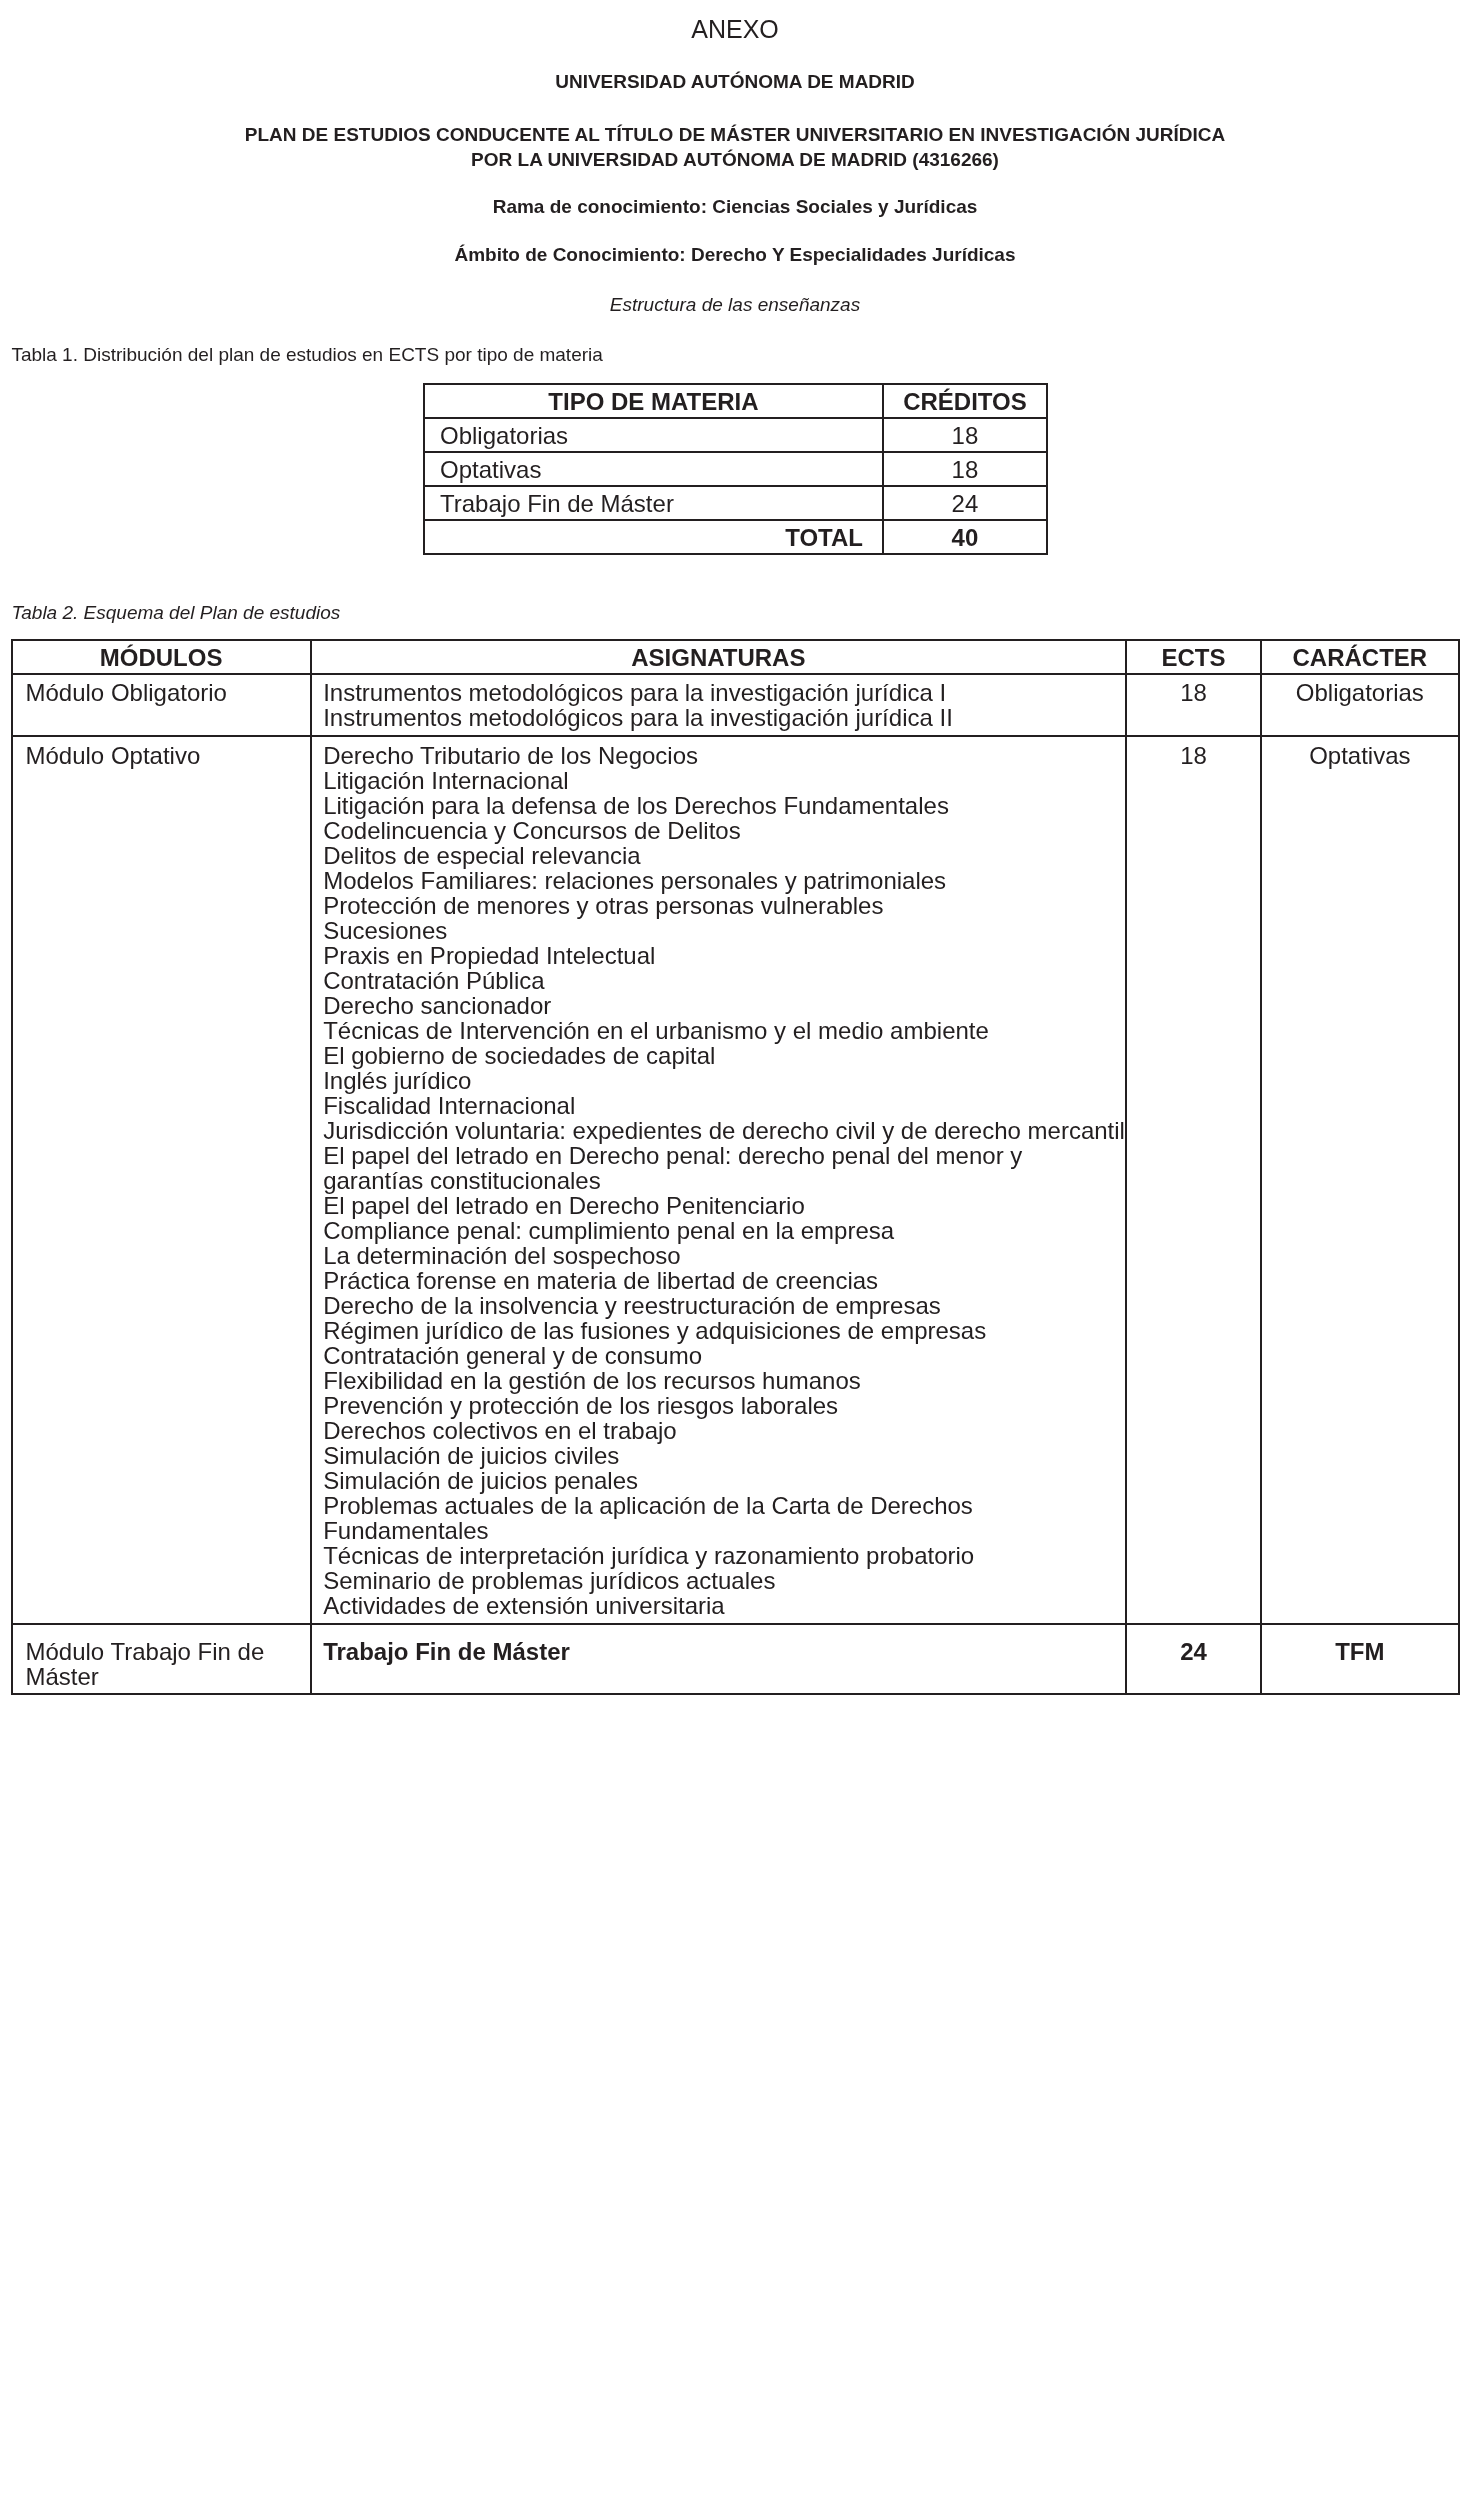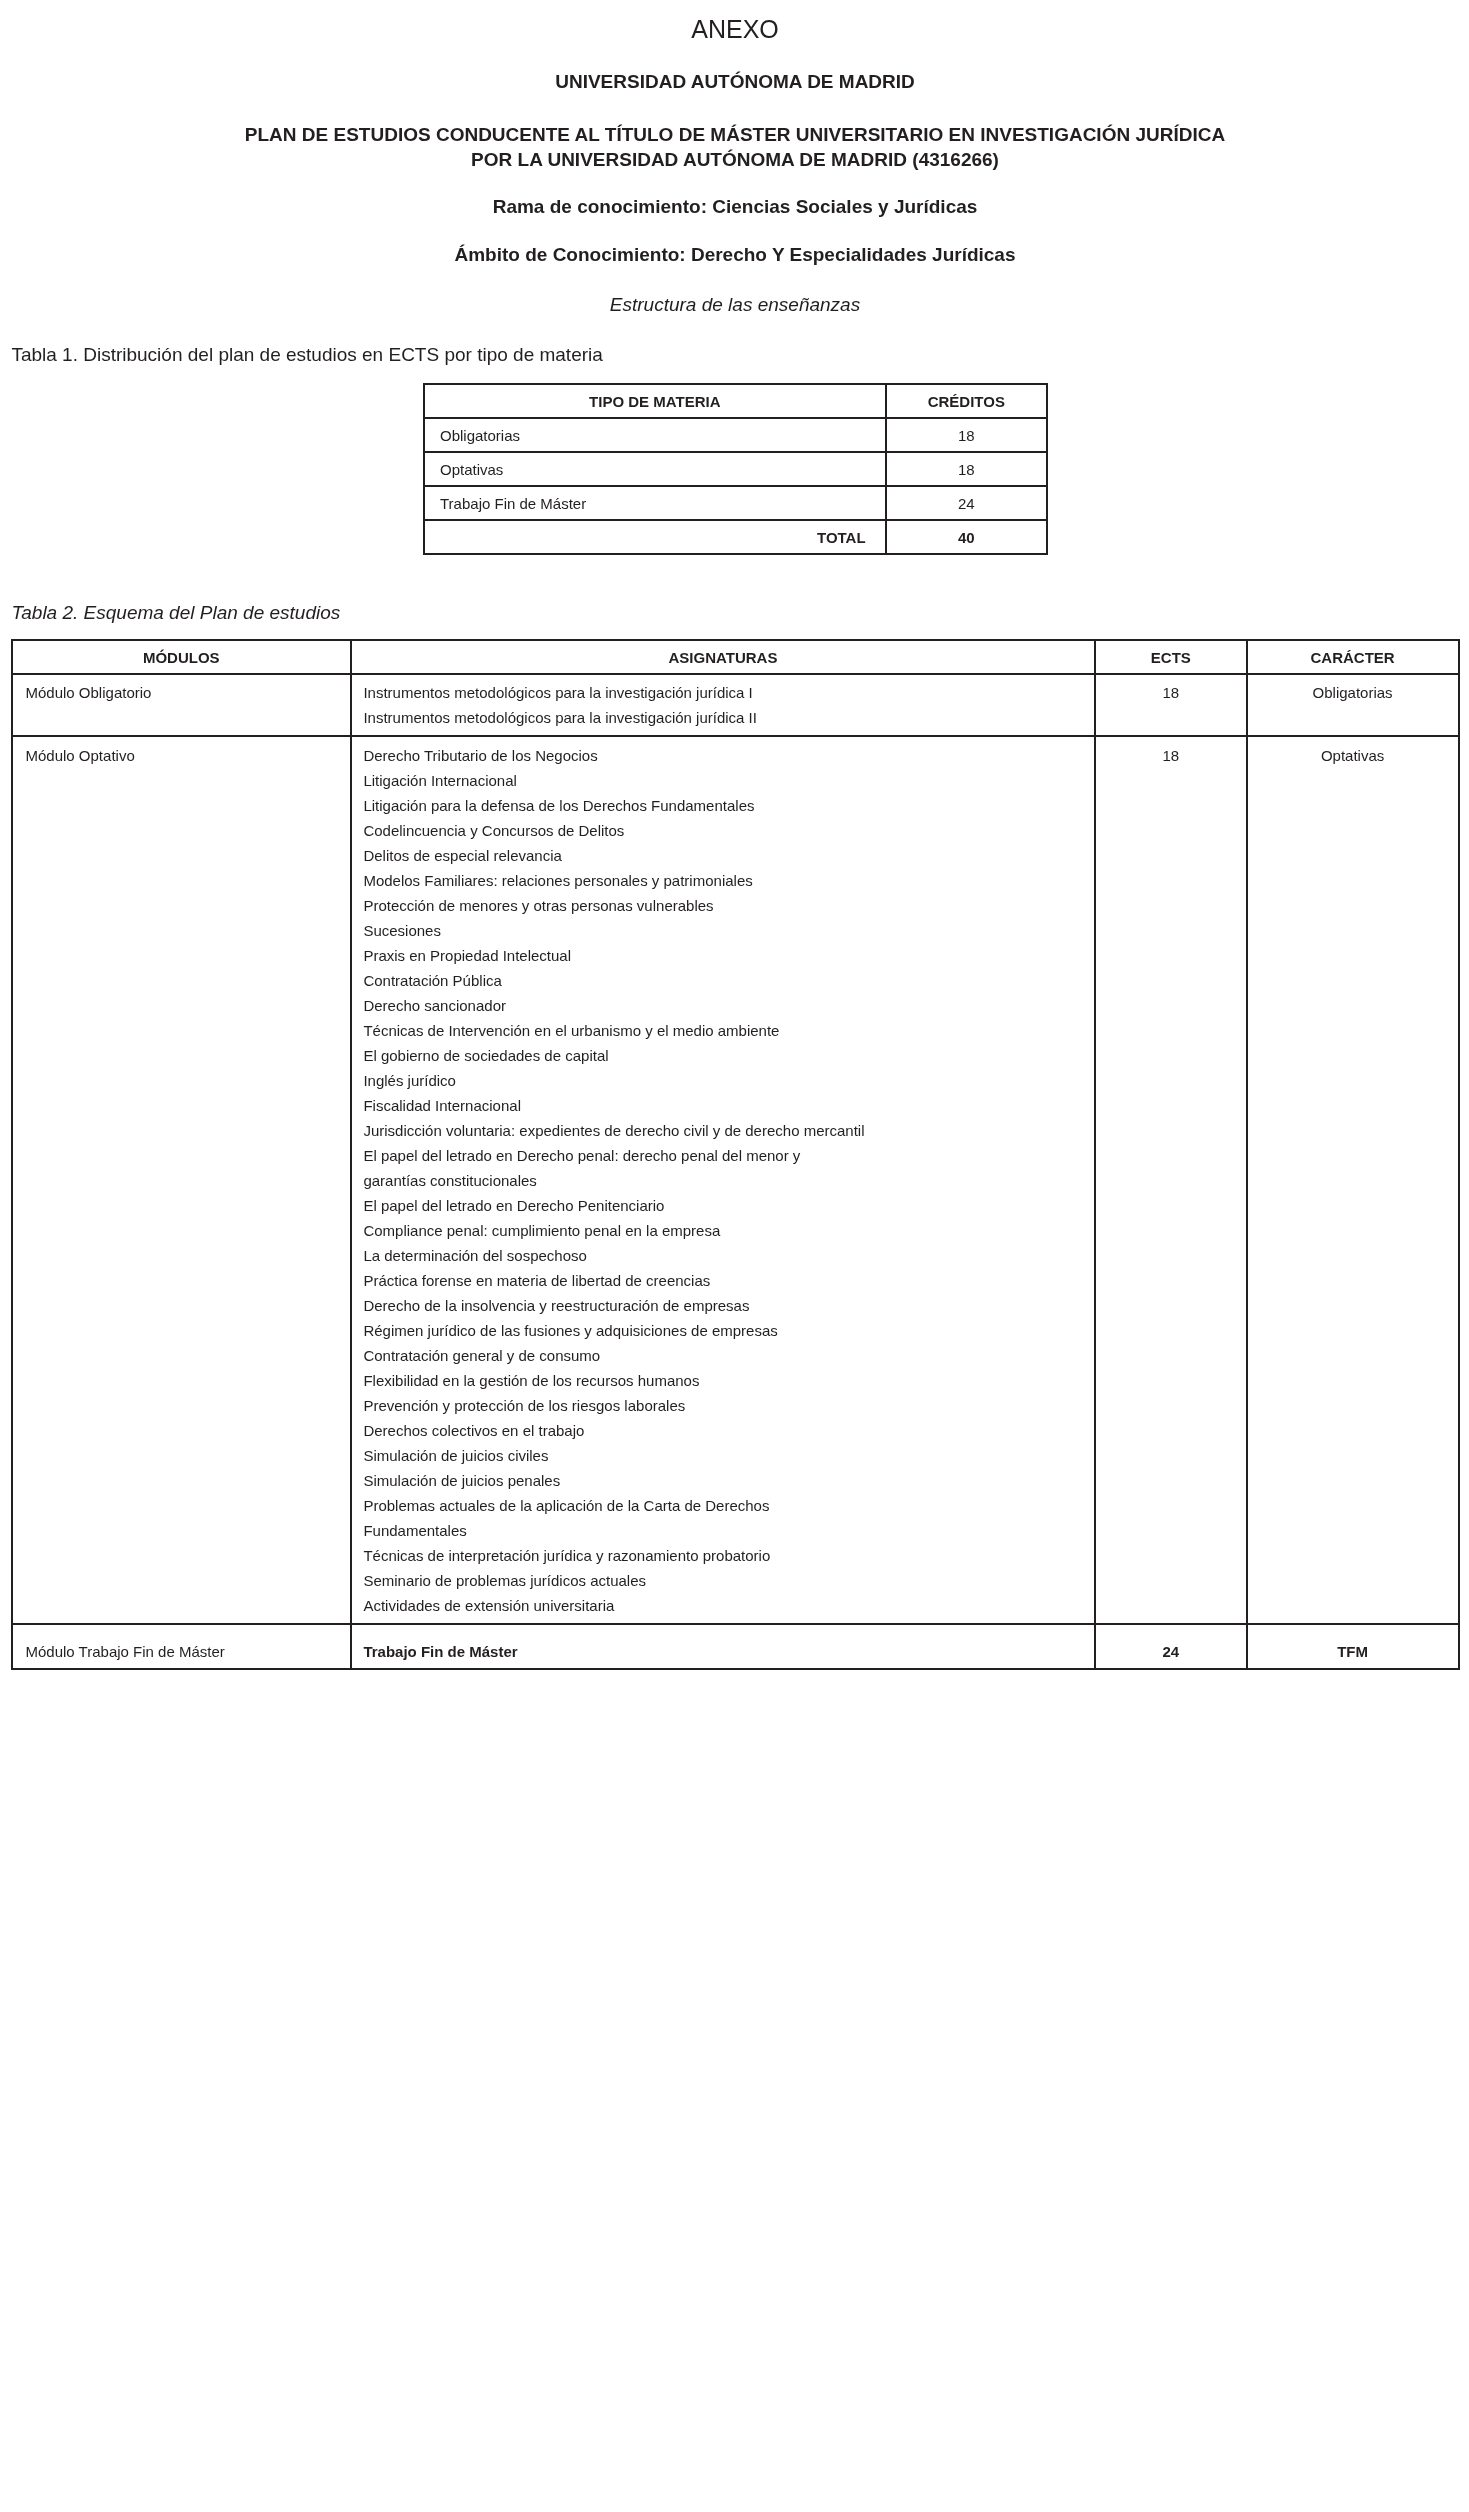--- a/index.html
+++ b/index.html
@@ -12,21 +12,21 @@
   .h-univ { top: 69px; }
   .h-plan { top: 122px; }
   .h-rama { top: 194px; }
   .h-ambito { top: 242px; }
   .h-estructura { top: 292px; font-style: italic; font-size: 19px; line-height: 25px; }
   .caption { left: 11.4px; font-size: 19px; line-height: 25px; white-space: nowrap; }
   .cap1 { top: 342px; }
   .cap2 { top: 600px; font-style: italic; }
 
   table { border-collapse: collapse; position: absolute; }
-  td, th { border: 2.6px solid #231f20; padding: 0; font-size: 15px; }
+  td, th { border: 2.6px solid #231f20; padding: 0; font-size: 24px; }
   th { font-weight: bold; }
 
   
   .t1 { left: 423px; top: 383px; width: 625px; }
   .t1 td, .t1 th { height: 32px; line-height: 21px; }
   .t1 .c1 { width: 455px; padding-left: 15px; text-align: left; }
   .t1 .c2 { width: 166px; text-align: center; }
   .t1 th.c1 { text-align: center; padding-left: 0; }
   .t1 .total-label { text-align: right; padding-right: 19px; font-weight: bold; }
   .t1 .total-value { font-weight: bold; }

